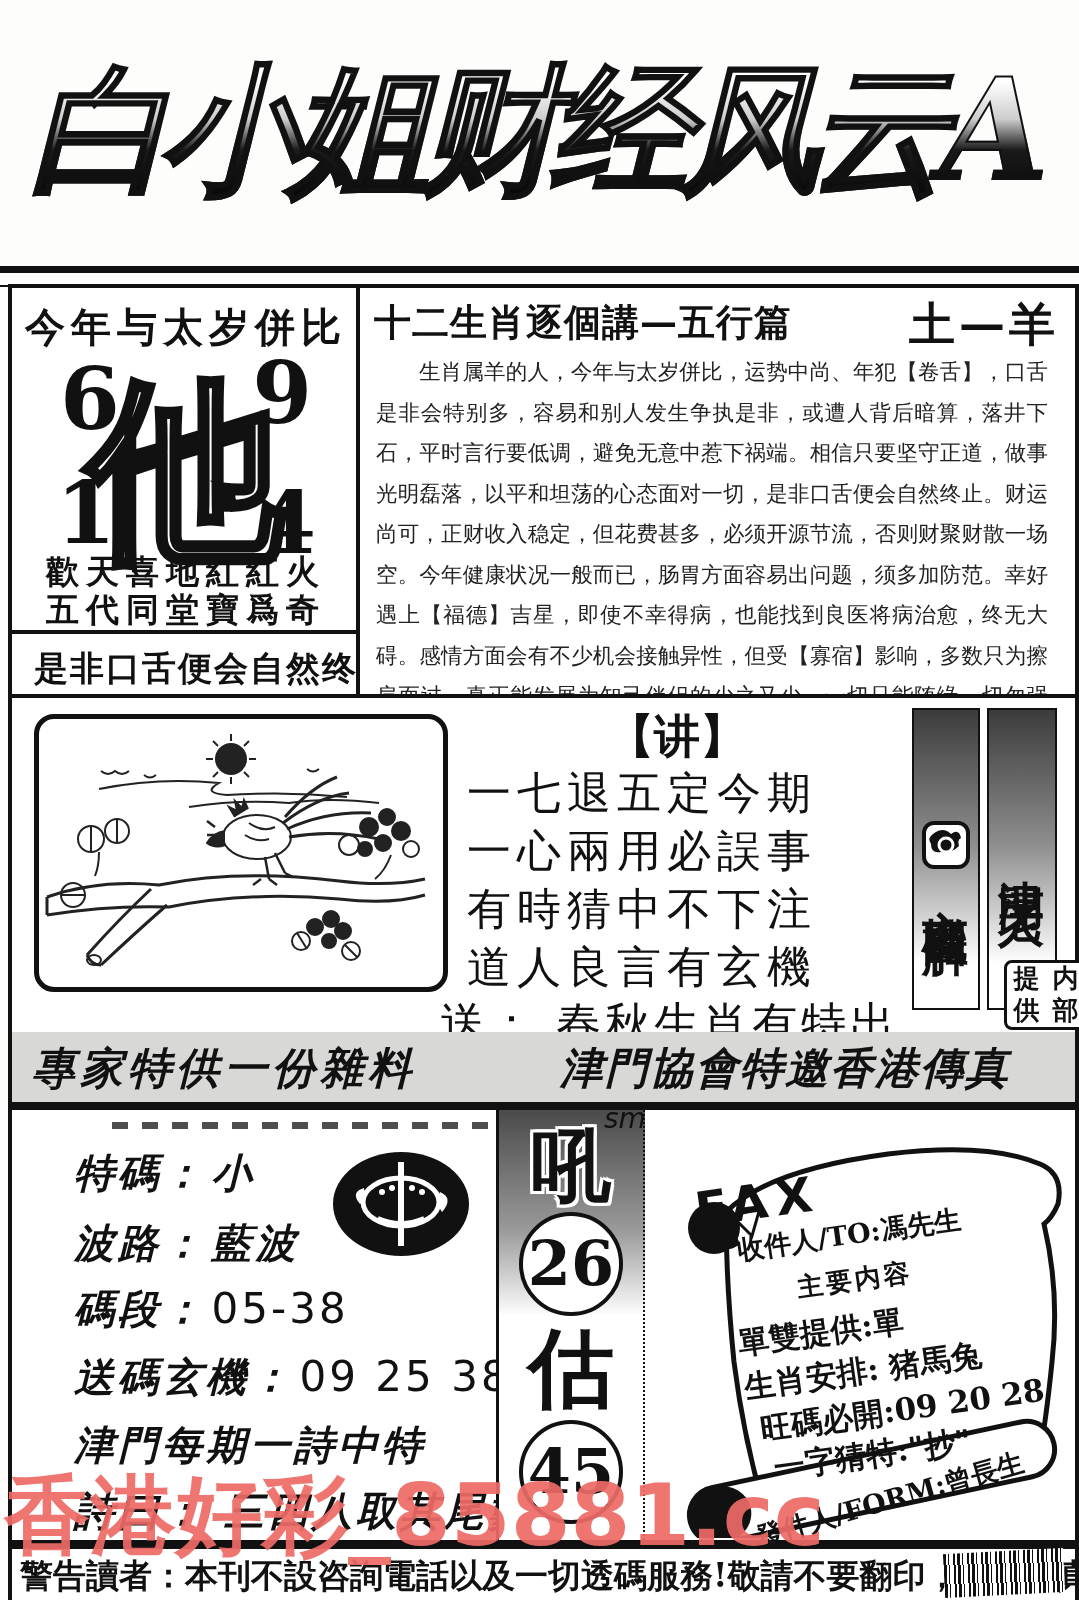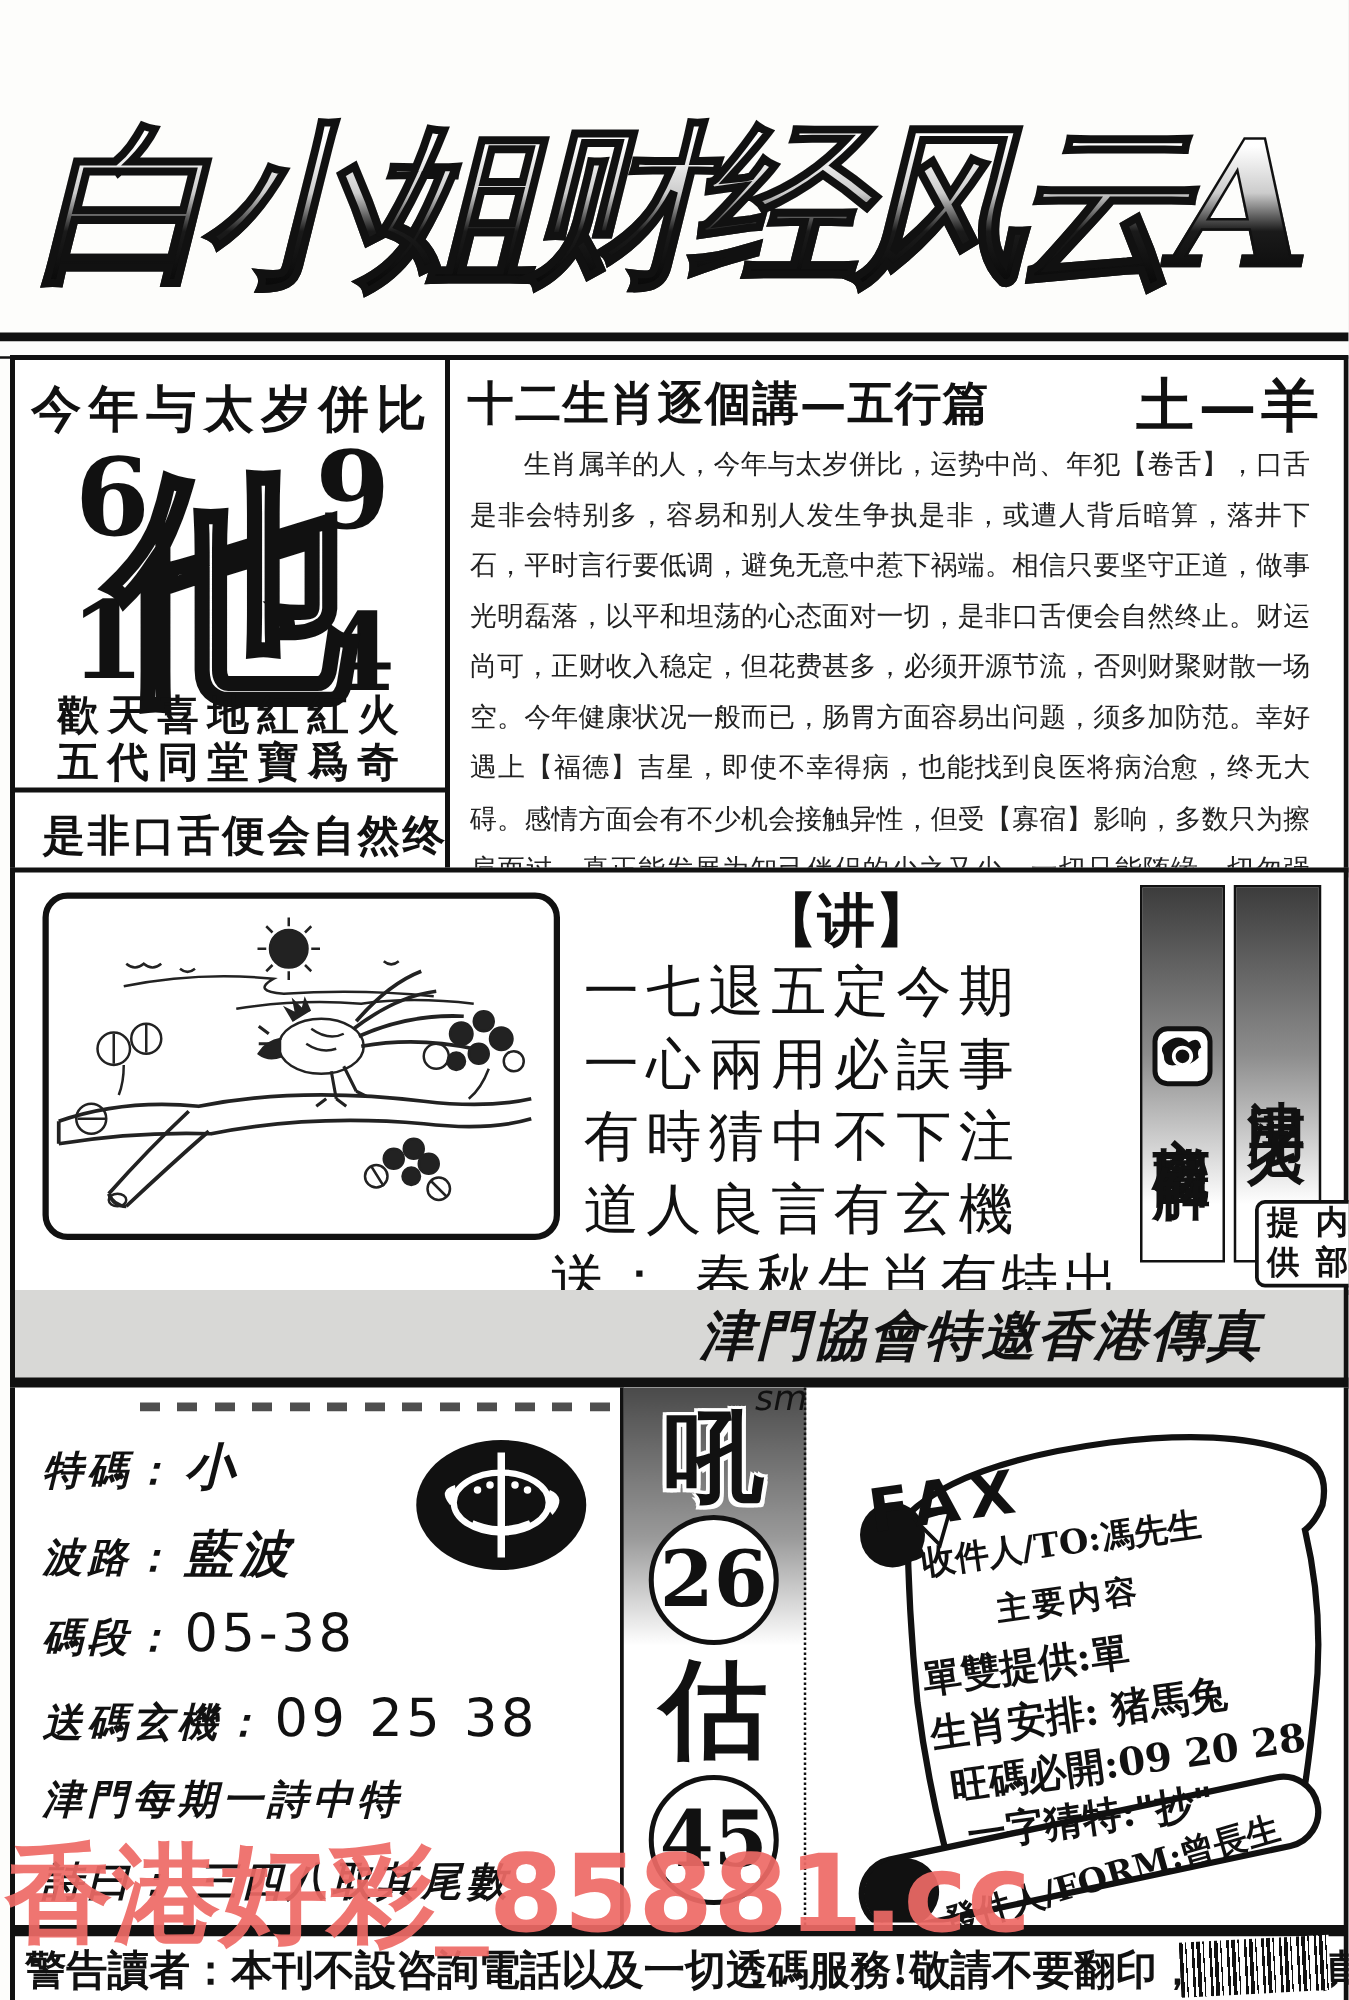--- a/index.html
+++ b/index.html
@@ -6,21 +6,21 @@
   .page{position:relative;width:1079px;height:1600px;margin:0 auto;background:#fdfdfb;
         font-family:"DejaVu Serif", serif;color:#111;overflow:hidden;}
   .abs{position:absolute;}
 
   
   .masthead-title{
     left:30px;top:48px;width:1040px;height:170px;
     font-size:140px;font-weight:bold;font-style:italic;line-height:165px;
     letter-spacing:-10px;white-space:nowrap;
     background:linear-gradient(180deg,#ffffff 20%,#cccccc 42%,#1a1a1a 60%,#000 100%);
-    -webkit-background-clip:text;background-clip:text;color:transparent;margin-top:35px;
+    -webkit-background-clip:text;background-clip:text;color:transparent;
     -webkit-text-stroke:2px #111;
   }
   .issue-line{right:40px;top:190px;font-size:62px;font-weight:bold;letter-spacing:8px;
     font-family:"DejaVu Sans",sans-serif;}
   .mast-rule{left:0;top:266px;width:1079px;height:12px;border-top:7px solid #111;border-bottom:2px solid #111;}
 
   
   .left-box{left:8px;top:284px;width:348px;height:410px;border:4px solid #111;background:#fff;}
   .lb-head{left:0;top:12px;width:100%;text-align:center;font-size:40px;font-weight:bold;letter-spacing:6px;}
   .corner-num{font-size:86px;font-weight:bold;line-height:86px;}
@@ -64,21 +64,21 @@
   .band{left:8px;top:1032px;width:1063px;height:70px;background:#d8d8d6;border-bottom:9px solid #111;
     border-left:4px solid #111;border-right:4px solid #111;}
   .band-left{left:20px;top:8px;font-size:43px;font-weight:bold;font-style:italic;letter-spacing:5px;}
   .band-right{left:548px;top:8px;font-size:43px;font-weight:bold;font-style:italic;letter-spacing:2px;}
 
   
   .bottom-box{left:8px;top:1110px;width:1063px;height:430px;border-left:4px solid #111;border-right:4px solid #111;background:#fff;}
   .dash-smudge{left:100px;top:12px;width:380px;height:7px;opacity:.8;filter:blur(.6px);
     background:repeating-linear-gradient(90deg,#222 0 16px,transparent 16px 30px);}
   .tip-row{left:22px;white-space:nowrap;font-style:italic;font-weight:bold;}
-  .tip-label{font-size:32px;letter-spacing:4px;}
+  .tip-label{font-size:40px;letter-spacing:4px;margin-left:40px;}
   .tip-value{font-size:40px;letter-spacing:4px;}
   .tip-print{font-family:"DejaVu Sans",sans-serif;font-style:normal;font-weight:normal;font-size:42px;letter-spacing:3px;}
   .tr0{top:36px;} .tr1{top:106px;} .tr2{top:172px;} .tr3{top:240px;} .tr4{top:308px;} .tr5{top:374px;}
 
   .oval-logo{left:318px;top:38px;width:142px;height:112px;}
 
   .strip{left:484px;top:0;width:144px;height:430px;border-left:3px solid #111;border-right:2px dotted #111;
     background:linear-gradient(180deg,#4a4a4a 0%,#9a9a9a 28%,#ffffff 48%);text-align:center;}
   .strip-char-top{margin-top:12px;font-size:80px;font-weight:bold;color:#111;line-height:86px;
     text-shadow:-3px -3px 0 #fff,3px -3px 0 #fff,-3px 3px 0 #fff,3px 3px 0 #fff,0 -3px 0 #fff,0 3px 0 #fff,-3px 0 0 #fff,3px 0 0 #fff;}
@@ -225,20 +225,21 @@
     </div>
     <div class="abs stamp-box">
       <span>提</span>
       <span>内</span>
       <span>供</span>
       <span>部</span>
     </div>
   </div>
 
   <div class="abs band">
+    <div class="abs band-left">專家特供一份雜料</div>
     <div class="abs band-right">津門協會特邀香港傳真</div>
   </div>
 
   <div class="abs bottom-box">
     <div class="abs dash-smudge"></div>
 
     <div class="abs tip-row tr0">
       <span class="tip-label">特碼：</span>
       <span class="tip-value">小</span>
     </div>

